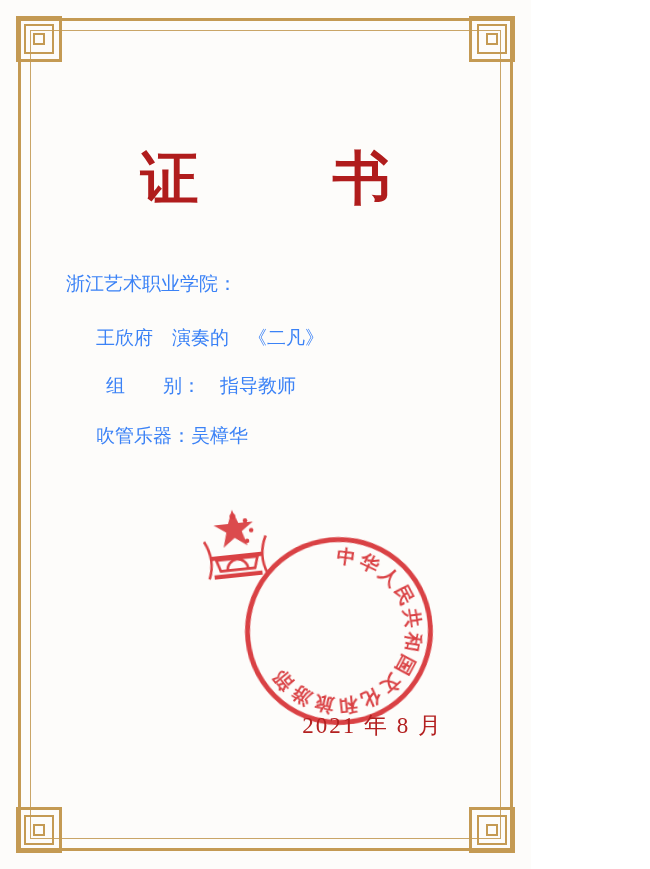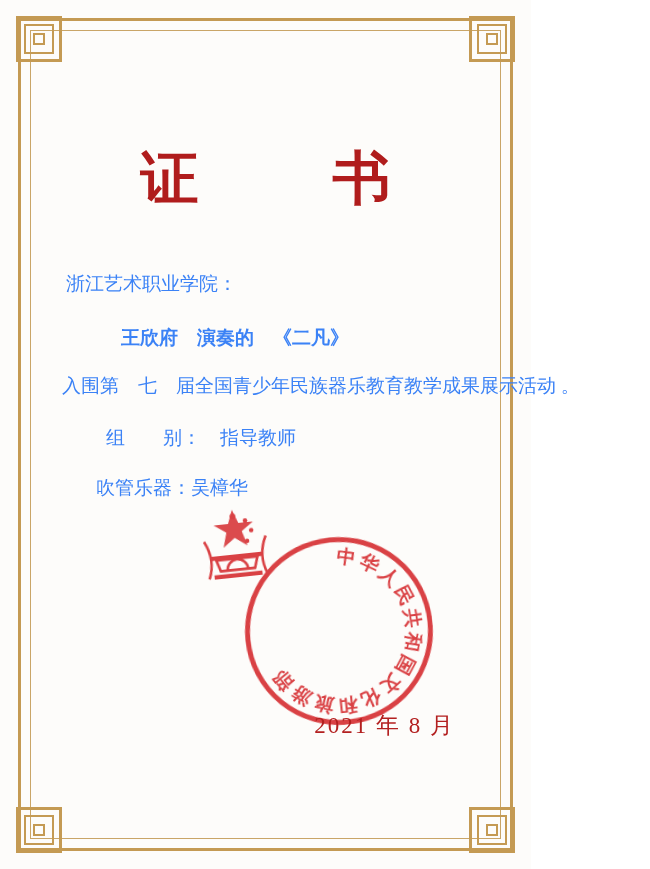--- a/index.html
+++ b/index.html
@@ -108,23 +108,22 @@
   .line {
     white-space: pre;
     font-size: 19px;
     color: #3b82f6;
   }
   .line-school {
     margin-left: 14px;
     margin-bottom: 18px;
   }
   .line-work {
-    margin-left: 69px;
+    margin-left: 44px;
     margin-bottom: 12px;
-    font-weight: bold;
   }
   .line-event {
     margin-left: 10px;
     margin-bottom: 16px;
   }
   .line-group {
     margin-left: 54px;
     margin-bottom: 14px;
   }
   .line-instrument {
@@ -167,21 +166,21 @@
     position: absolute;
     left: 50%;
     top: 50%;
     width: 86px;
     height: 86px;
     margin-left: -43px;
     margin-top: -43px;
   }
   .seal-date {
     position: absolute;
-    right: 12px;
+    right: 24px;
     bottom: 6px;
     font-size: 23px;
     color: #b32020;
     letter-spacing: 2px;
     white-space: pre;
   }
 </style>
 </head>
 <body>
 
@@ -203,21 +202,20 @@
       <span class="dot"></span>
     </div>
 
   <div class="content">
 
     <div class="title">证　书</div>
 
     <div class="body-text">
       <div class="line line-school">浙江艺术职业学院：</div>
       <div class="line line-work">王欣府　演奏的　《二凡》</div>
-      <div class="line line-event">入围第　七　届全国青少年民族器乐教育教学成果展示活动 。</div>
       <div class="line line-group">组　　别：　指导教师</div>
       <div class="line line-teacher">吹管乐器：吴樟华</div>
     </div>
 
     <div class="seal-area">
       <div class="seal">
         <svg width="188" height="188" viewBox="0 0 188 188" aria-hidden="true">
           <defs>
             <path id="ringpath" d="M 94,94 m -68,0 a 68,68 0 1,1 136,0 a 68,68 0 1,1 -136,0"></path>
           </defs>

